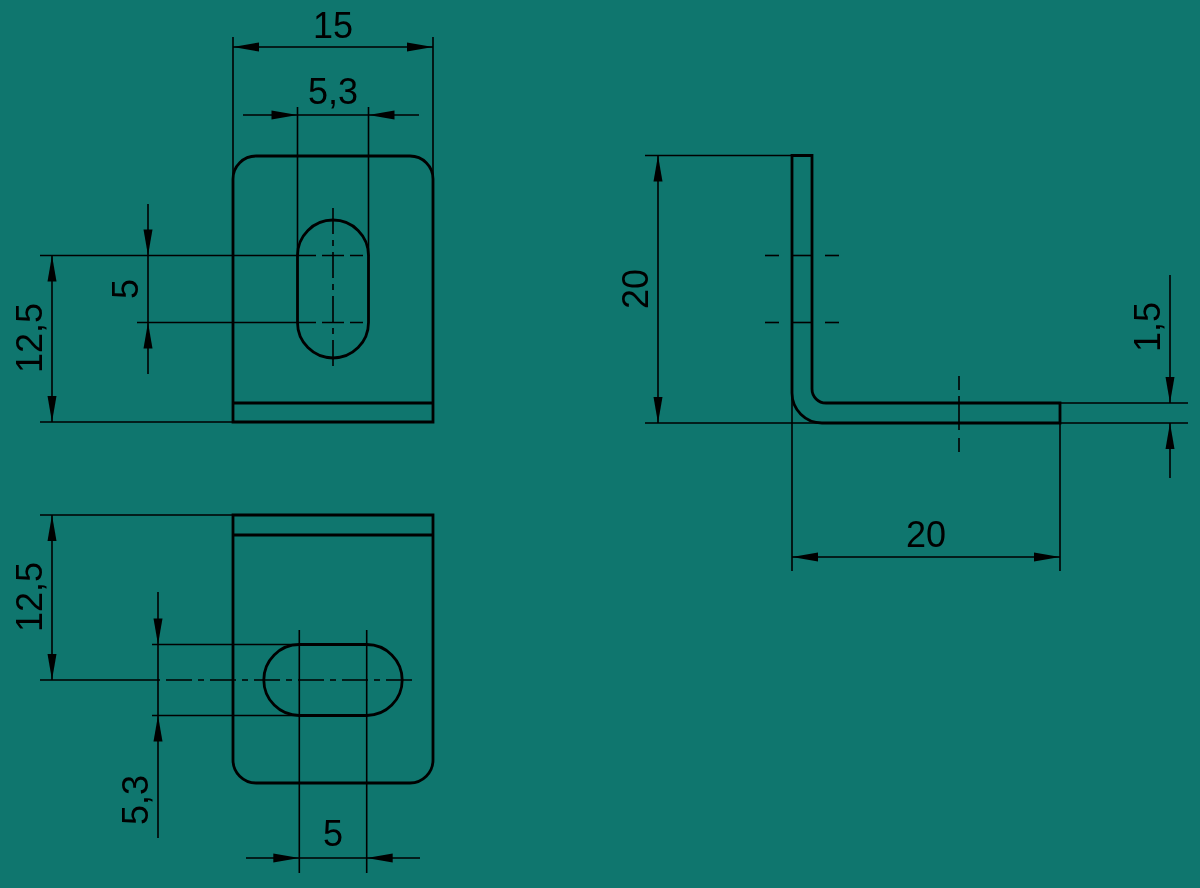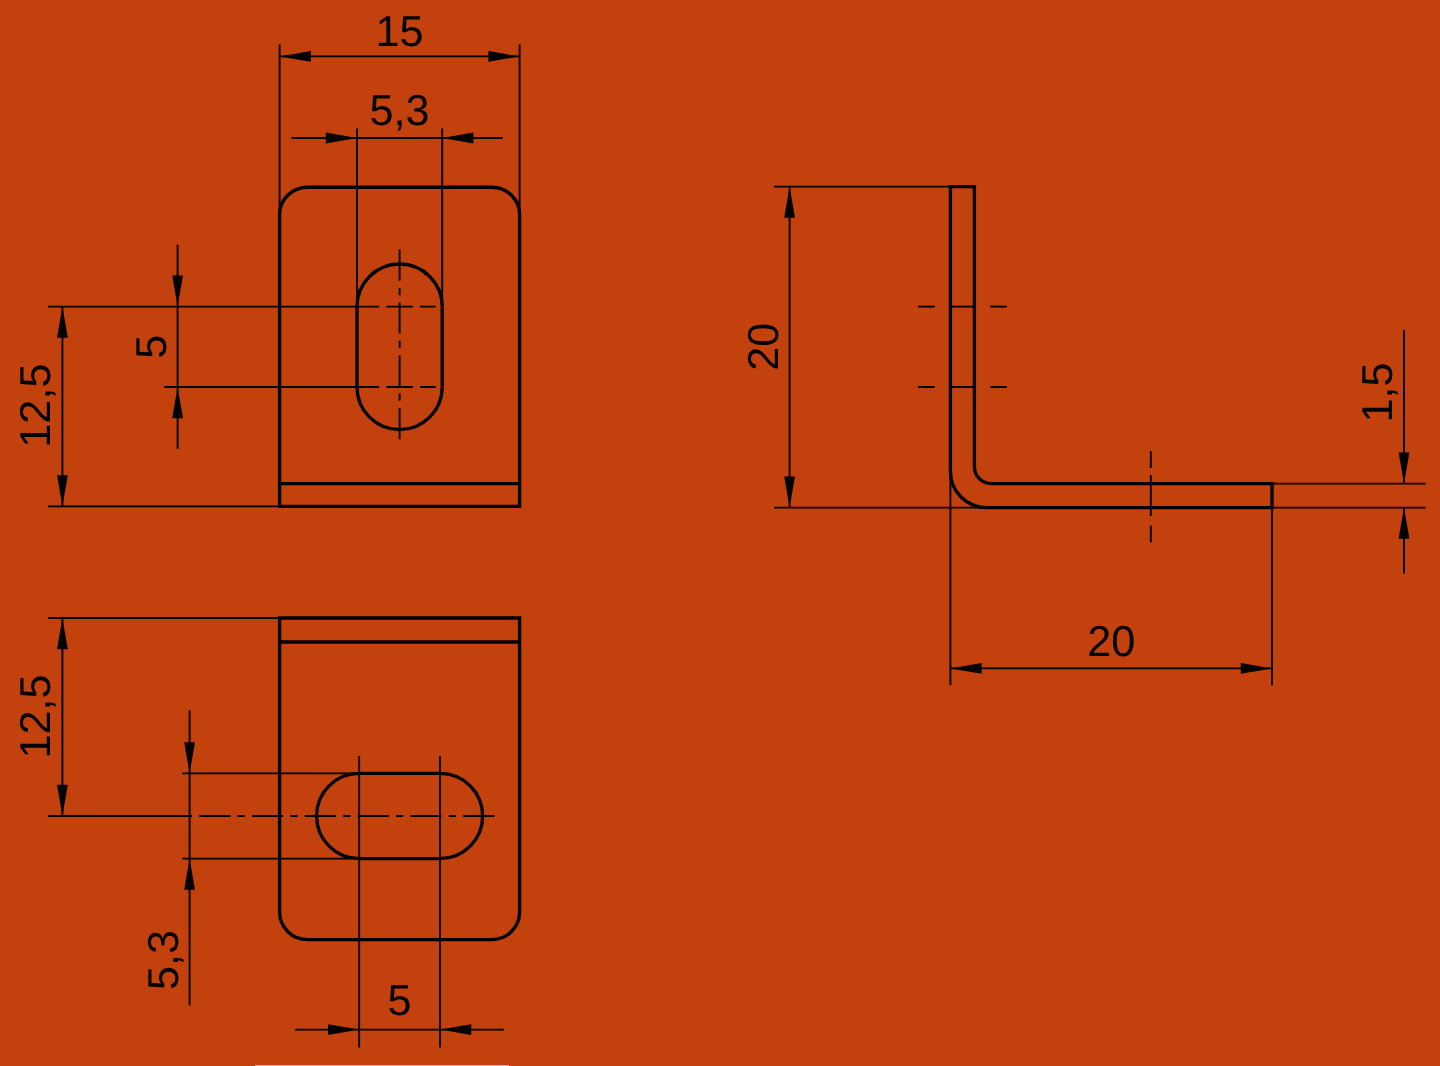--- a/index.html
+++ b/index.html
@@ -1,16 +1,16 @@
 <!DOCTYPE html>
 <html><head>
 <meta charset="utf-8">
 <style>
   html,body{margin:0;padding:0;background:#ffffff;}
-  .stage{width:1200px;height:888px;background:#c2410c;position:relative;overflow:hidden;}
+  .stage{width:1200px;height:888px;background:#0f766e;position:relative;overflow:hidden;}
   .outline{stroke:#000000;stroke-width:2.8;fill:none;stroke-linecap:butt;}
   .thin{stroke:#000000;stroke-width:1.6;fill:none;stroke-linecap:butt;}
   .arrow{fill:#000000;stroke:none;}
   .dimtext{font-family:"Liberation Sans",sans-serif;font-size:36px;fill:#000000;text-anchor:middle;}
 </style>
 </head>
 <body>
 
 <div class="stage">
 <svg width="1200" height="888" viewBox="0 0 1200 888" xmlns="http://www.w3.org/2000/svg">

